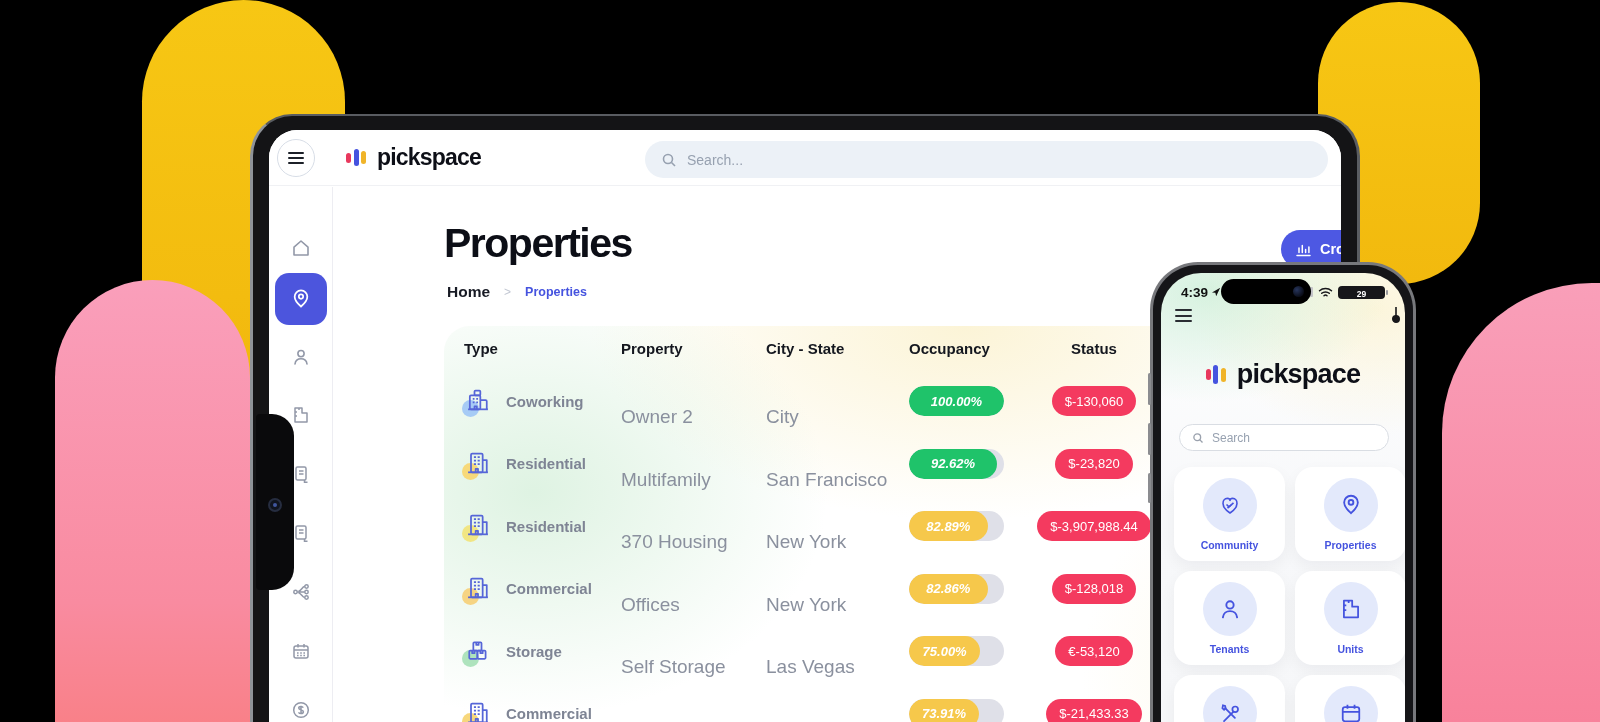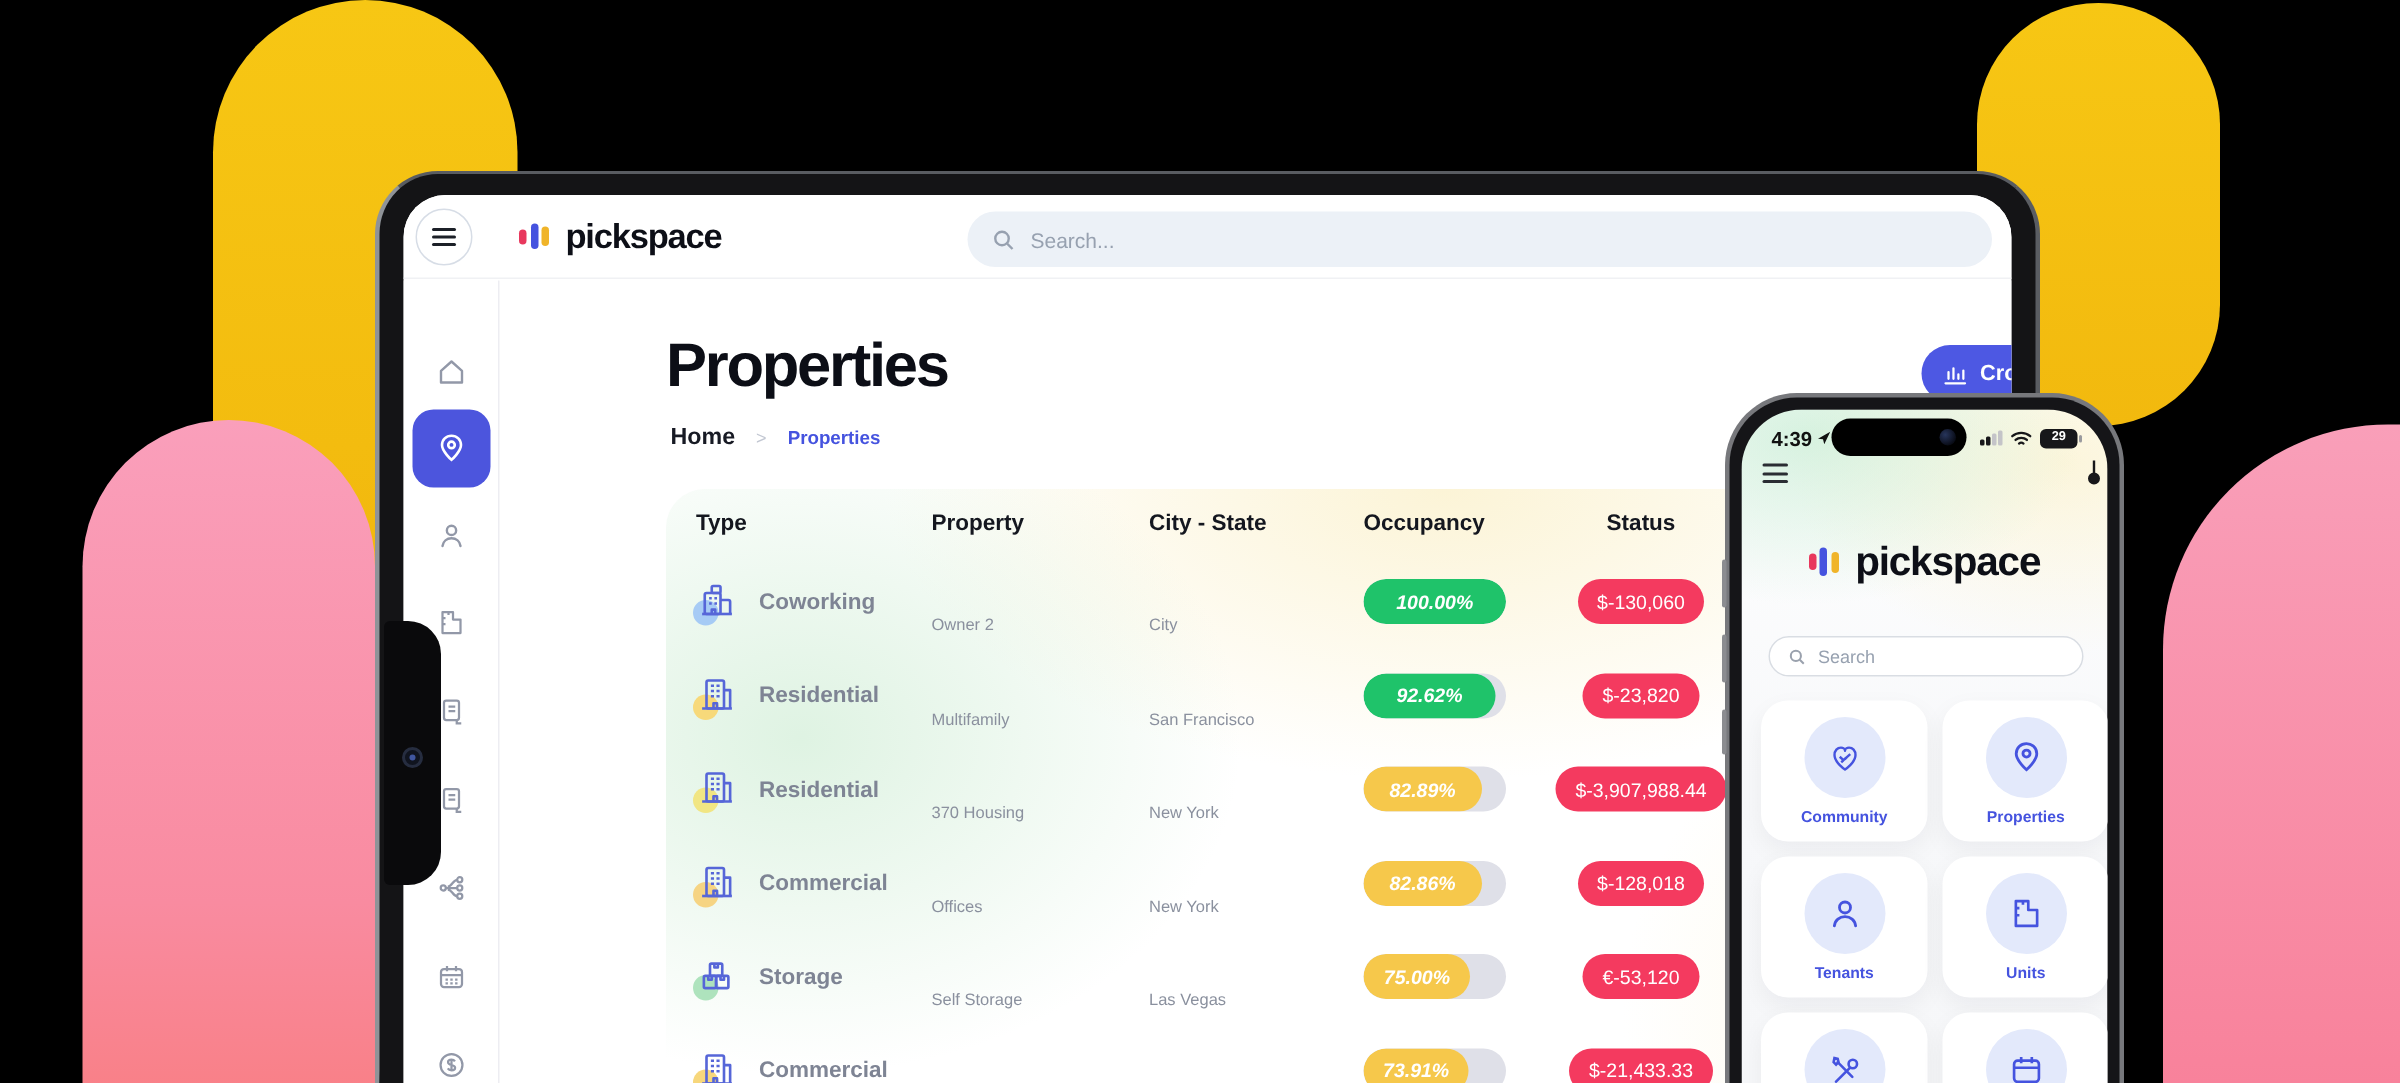--- a/index.html
+++ b/index.html
@@ -63,21 +63,21 @@
   #table-head .th{font-size:15px;font-weight:700;color:#14171f;}
   #table-head .th.c-occ{justify-self:start;}
   #table-head .th.c-status{justify-self:center;}
   #table-rows{position:absolute;left:0;right:0;top:44px;bottom:0;}
   .trow{height:62.5px;cursor:pointer;}
   .type-cell{display:flex;align-items:center;gap:12px;}
   .type-ico{position:relative;width:30px;height:30px;flex:0 0 30px;}
   .type-accent{position:absolute;width:17px;height:17px;border-radius:50%;left:-2px;bottom:-1px;opacity:.9;}
   .type-ico svg{position:relative;z-index:1;}
   .type-label{font-size:15px;font-weight:600;color:#7e8494;}
-  .cell-text{font-size:11px;color:#8a909e;margin-top:32px;}
+  .cell-text{font-size:19px;color:#8a909e;margin-top:32px;}
   .occ-pill{width:95px;height:30px;border-radius:15px;background:#dfe0e8;overflow:hidden;}
   .occ-fill{height:100%;border-radius:15px;display:flex;align-items:center;justify-content:center;font-style:italic;}
   .occ-fill.green{background:#1fc36a;}
   .occ-fill.yellow{background:#f6c84b;}
   .occ-label{font-size:13px;font-weight:700;color:#fff;white-space:nowrap;}
   .status-cell{display:flex;justify-content:center;}
   .status-pill{height:30px;padding:0 13px;border-radius:15px;background:#f43a5f;display:flex;align-items:center;
     font-size:13px;font-weight:400;color:#fff;white-space:nowrap;}
 
   
@@ -97,22 +97,22 @@
       linear-gradient(180deg,#ffffff 0%,#f7f8fa 55%,#f6f7f9 100%);}
   #ph-status{position:absolute;left:0;top:8px;right:0;height:22px;display:flex;align-items:center;padding:0 20px;}
   .ph-time{font-size:13.5px;font-weight:700;color:#111;display:flex;align-items:center;gap:3px;}
   .island{position:absolute;left:60px;top:6px;width:90px;height:25px;background:#000;border-radius:13px;}
   .island .cam{position:absolute;right:7px;top:7px;width:11px;height:11px;border-radius:50%;
     background:radial-gradient(circle at 35% 35%, #27355c 0%, #0a0d18 70%);}
   .ph-right-icons{margin-left:auto;display:flex;align-items:center;gap:5px;}
   .sigbars{display:flex;align-items:flex-end;gap:1.5px;height:10px;}
   .sigbars i{display:block;width:2.6px;border-radius:1px;}
   .wifi svg{display:block;}
-  .battery{position:relative;width:25px;height:13px;border-radius:4px;background:#17171a;
-    display:flex;align-items:flex-start;justify-content:center;}
+  .battery{position:relative;width:47px;height:13px;border-radius:4px;background:#17171a;
+    display:flex;align-items:flex-end;justify-content:center;}
   .battery span{font-size:8.5px;font-weight:700;color:#fff;line-height:1;}
   .battery:after{content:"";position:absolute;right:-3px;top:4px;width:2px;height:5px;background:#9a9a9e;border-radius:1px;}
   .ph-hamburger{position:absolute;left:14px;top:36px;width:17px;display:flex;flex-direction:column;gap:3.5px;cursor:pointer;}
   .ph-hamburger i{height:2px;background:#2a2d33;border-radius:1px;}
   .thermo{position:absolute;right:4px;top:32px;color:#17171a;}
   #ph-logo{position:absolute;left:0;right:0;top:86px;display:flex;justify-content:center;}
   #ph-logo .logo-text{font-size:27px;}
   #ph-search{left:18px;top:151px;right:16px;height:27px;border-radius:14px;background:#fff;
     border:1.5px solid #d9dde3;padding:0 12px;font-size:12px;gap:8px;}
   #ph-cards{position:absolute;left:13px;top:194px;width:232px;display:grid;grid-template-columns:1fr 1fr;gap:10px;}

